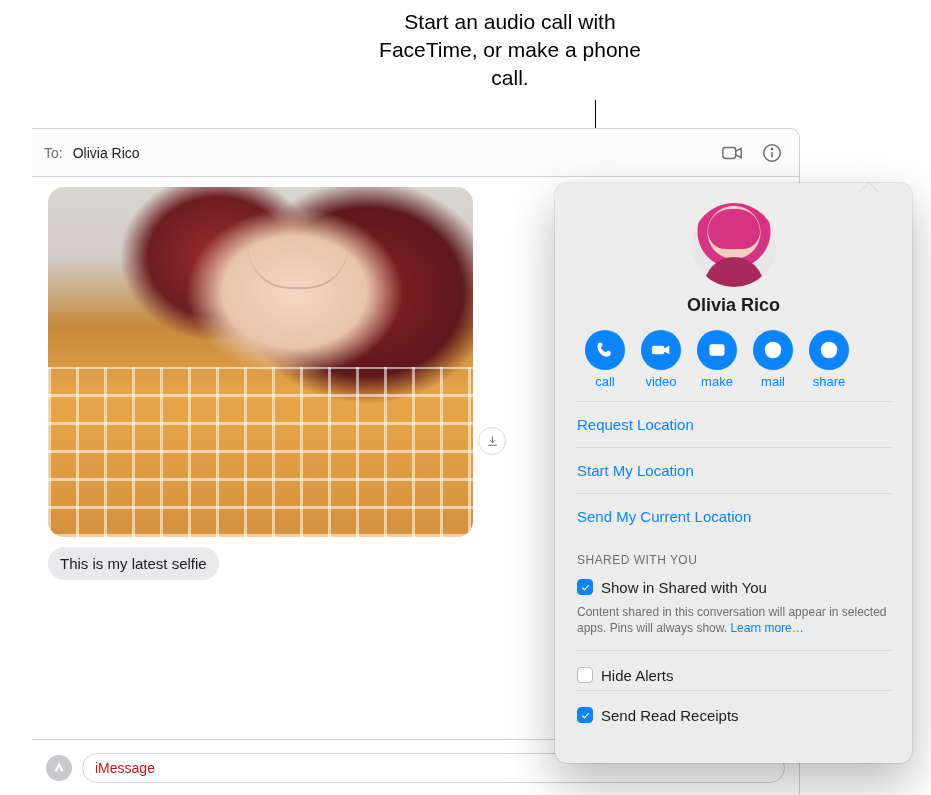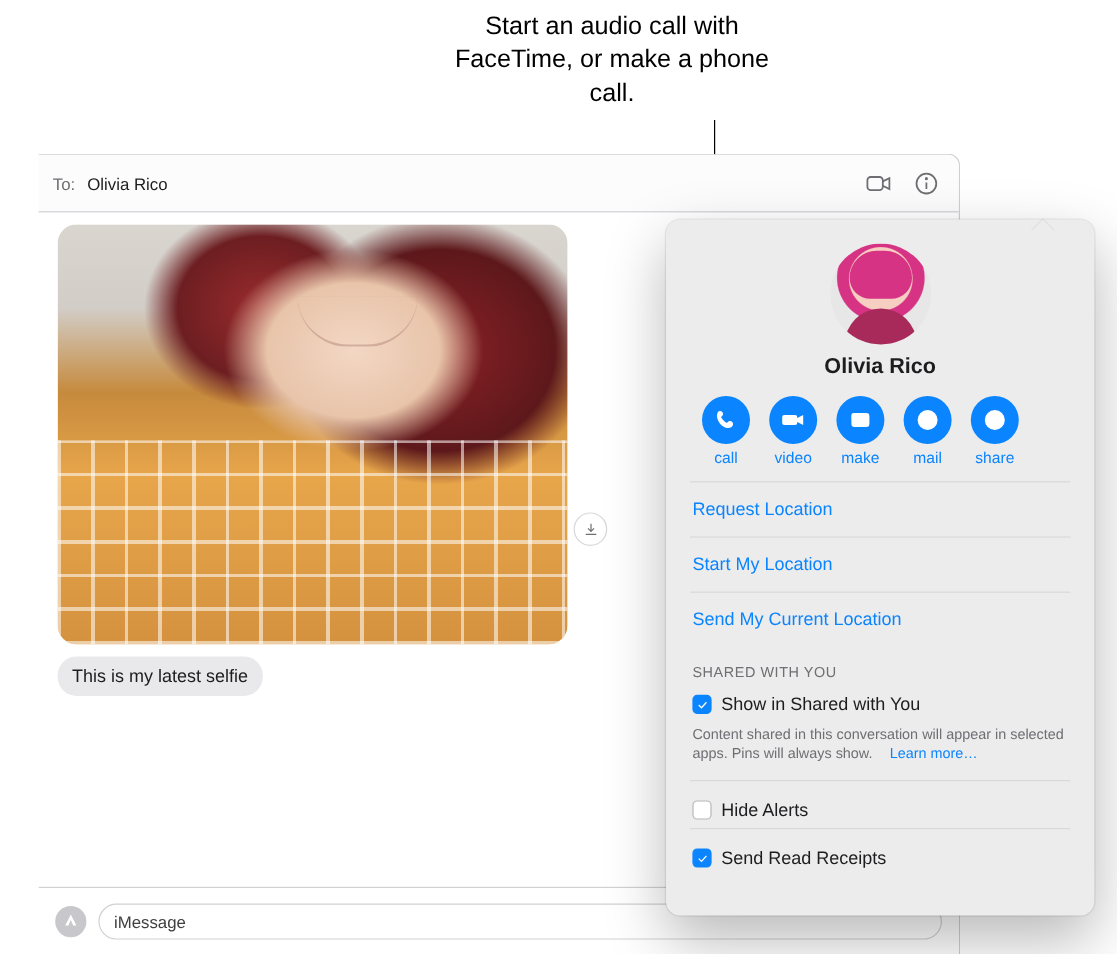--- a/index.html
+++ b/index.html
@@ -168,21 +168,21 @@
     display:flex;align-items:center;justify-content:center;
     color:#fff;
   }
   .apps-btn svg{width:16px;height:16px;fill:currentColor;}
   .input {
     flex:1;
     height: 30px;
     border: 1px solid #d1d1d6;
     border-radius: 15px;
     padding: 0 12px;
-    color: #404040;
+    color: #b91c1c;
     font-size: 14px;
     display: flex;
     align-items: center;
   }
 
   
   .panel {
     position: absolute;
     left: 555px;
     top: 183px;
@@ -233,21 +233,21 @@
   .sep { border-top: 1px solid #d9d9dc; }
 
   .section-h { padding: 14px 2px 6px 2px; color: var(--text2); font-size: 12px; letter-spacing: .04em;}
   .chk-row { display:flex; align-items:flex-start; gap:8px; padding: 6px 2px; font-size:15px;}
   .chk {
     width:16px;height:16px;border-radius:4px;border:1px solid #b8b8bd;background:#fff;display:inline-flex;align-items:center;justify-content:center;flex:none;
   }
   .chk.checked { background: var(--blue); border-color: var(--blue); color:#fff;}
   .chk.checked svg{width:11px;height:11px;stroke:#fff;stroke-width:2.4;fill:none;}
   .small { font-size:12px;color:var(--text2);padding:2px 2px 14px 2px;line-height:16px;}
-  .small a{color:var(--blue);text-decoration:none;margin-left:11px;}
+  .small a{color:var(--blue);text-decoration:none;}
 </style>
 </head>
 <body>
 
 <div class="callout">Start an audio call with FaceTime, or make a phone call.</div>
 <div class="callout-line"></div>
 
 <div class="window">
 
   <div class="toolbar">

